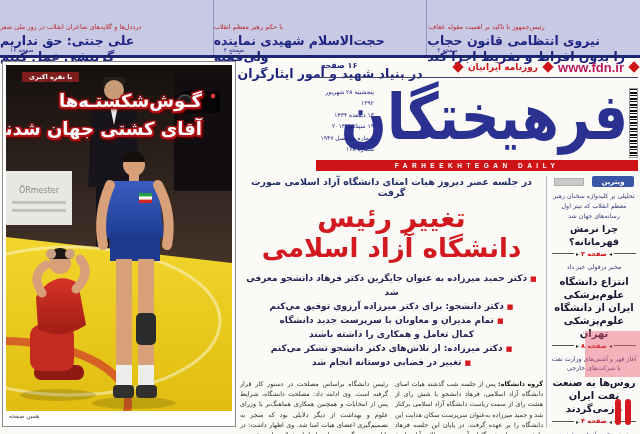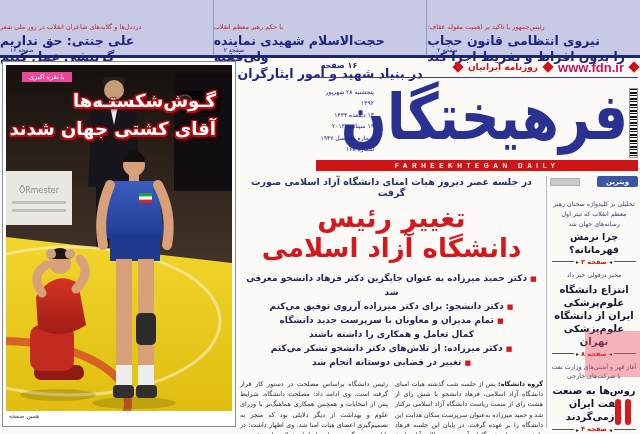--- a/index.html
+++ b/index.html
@@ -44,43 +44,43 @@
     font-size:6.5px; font-weight:bold; letter-spacing:4.5px; text-align:center;
     line-height:11px; direction:ltr; white-space:nowrap; overflow:hidden; }
 
   
   .photo-frame { position:absolute; top:61px; left:2px; width:234px; height:366px;
     background:#fff; border:1px solid #8a8a8a; padding:3px; }
   .photo-inner { position:relative; width:226px; height:346px; overflow:hidden; background:#241a14; }
   .photo-inner svg { display:block; width:226px; height:346px; }
   .photo-caption { height:10px; padding:1px 3px 0; font-size:6px; color:#444;
     text-align:left; direction:rtl; background:#fff; }
-  .ph-badge { position:absolute; top:7px; left:16px; background:#ec4899; color:#fff;
-    font-size:6.5px; font-weight:normal; padding:1px 7px; }
-  .ph-head { position:absolute; top:22px; left:20px; width:190px; text-align:right; direction:rtl; }
+  .ph-badge { position:absolute; top:7px; left:16px; background:#7f1d1d; color:#fff;
+    font-size:6.5px; font-weight:bold; padding:1px 7px; }
+  .ph-head { position:absolute; top:22px; left:6px; width:190px; text-align:right; direction:rtl; }
   .ph-line { font-size:18px; font-weight:bold; color:#fff; line-height:1.55; white-space:nowrap;
     text-shadow:1.5px 1.5px 0 #b50f14,-1.5px -1.5px 0 #b50f14,1.5px -1.5px 0 #b50f14,
       -1.5px 1.5px 0 #b50f14, 0 0 4px #b50f14, 2.5px 2.5px 3px rgba(120,0,0,.8); }
 
   
   .main-story { position:absolute; top:173px; left:240px; width:303px; }
   .ms-kicker { text-align:center; font-size:9.5px; font-weight:bold; color:#23306b; margin-top:3px; }
   .ms-h1 { text-align:center; font-size:27px; font-weight:bold; color:#d31920; line-height:1.2; margin-top:4px; }
   .ms-h2 { text-align:center; font-size:26px; font-weight:bold; color:#d31920; line-height:1.1; }
   .ms-bullets { margin-top:9px; text-align:center; }
   .bl { font-size:9px; font-weight:bold; color:#242455; line-height:1.55; }
   .bl .mark { color:#d6191f; font-size:7px; margin-left:3px; }
   .ms-body { margin-top:9px; display:flex; direction:rtl; gap:7px; }
   .col { flex:1; font-size:6.4px; color:#2a2a2a; text-align:justify; line-height:1.62; }
   .lead { font-weight:bold; color:#111; }
 
   
   .sb-divider { position:absolute; top:176px; left:546px; width:1px; height:252px; background:#b9b9c9; }
   .sidebar { position:absolute; top:176px; left:550px; width:88px; text-align:center; direction:rtl; }
-  .sb-header { display:flex; align-items:center; justify-content:space-between; margin-bottom:12px;gap:8px; }
+  .sb-header { display:flex; align-items:center; justify-content:center; margin-bottom:4px;gap:8px; }
   .sb-title { background:#3a55a4; color:#fff; font-size:7px; font-weight:bold; padding:1.5px 9px; border-radius:2px; }
   .sb-graybox { width:30px; height:8px; background:#c9c9c9; border:1px solid #b0b0b0; }
   .sb-item { margin-top:4px; }
   .sb-kicker { font-size:6.3px; color:#343c77; line-height:1.55; }
   .sb-head { font-size:10px; font-weight:bold; color:#14142e; line-height:1.3; margin:3px 0 2px; }
   .sb-head-sm { font-size:9.5px; }
   .pageline { display:flex; align-items:center; gap:2px; margin:0 2px 0; }
   .pageline::before,.pageline::after { content:""; flex:1; border-top:1px solid #555; }
   .pl-txt { font-size:6.5px; color:#cf1418; font-weight:bold; white-space:nowrap; }
   .pl-a { font-size:6px; color:#333; }

